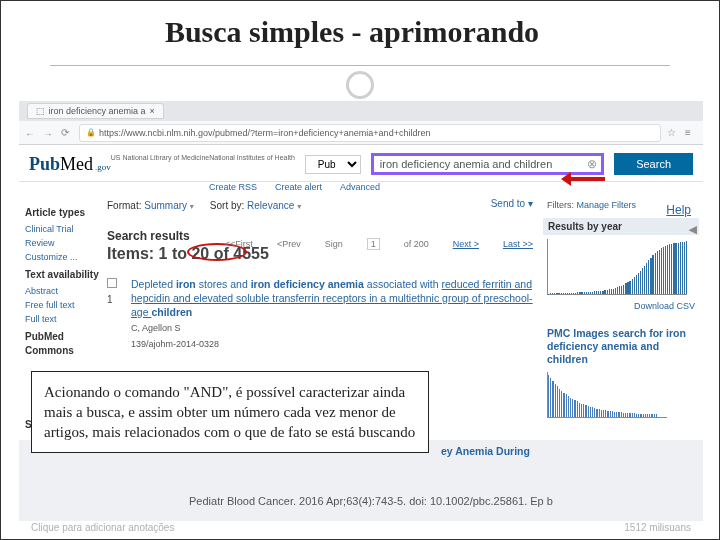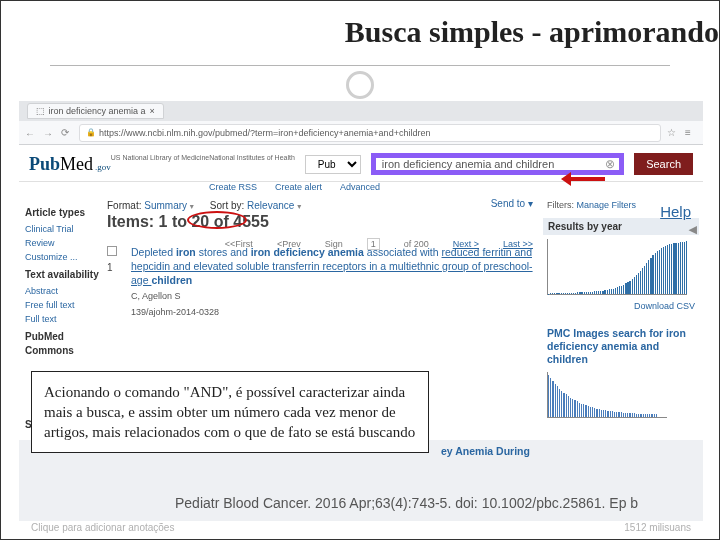--- a/index.html
+++ b/index.html
@@ -1,18 +1,18 @@
 <!DOCTYPE html>
 <html><head>
 <meta charset="utf-8">
 <style>
   * { box-sizing: border-box; margin: 0; padding: 0; }
   body { width: 720px; height: 540px; background: #fff; font-family: Arial, Helvetica, sans-serif; overflow: hidden; position: relative; }
   .slide { width: 720px; height: 540px; border: 1px solid #333; position: relative; }
-  .title { font-family: Georgia, 'Times New Roman', serif; font-size: 30px; font-weight: bold; text-align: right; color: #222; padding: 14px 0 6px 0; }
+  .title { font-family: Georgia, 'Times New Roman', serif; font-size: 30px; font-weight: bold; text-align: center; color: #222; padding: 14px 16px 6px 0; }
   .rule { width: 620px; height: 1px; background: #b5b5b5; margin: 10px auto 0 auto; }
   .circle-notch { width: 28px; height: 28px; border: 3px solid #cfcfcf; border-radius: 50%; position: absolute; left: 50%; top: 70px; transform: translateX(-50%); background: #fff; }
   .screenshot { position: absolute; left: 18px; top: 100px; width: 684px; height: 420px; background: #eef0f3; overflow: hidden; font-size: 10px; color: #333; }
   .browser-tab { background: #e4e6e9; height: 20px; display: flex; align-items: center; padding: 0 8px; gap: 6px; color: #555; font-size: 9px; }
   .tab-chip { background: #f7f8fa; border: 1px solid #d0d2d5; border-radius: 3px 3px 0 0; padding: 2px 8px; display: flex; align-items: center; gap: 4px; }
   .addr-bar { background: #f7f8fa; height: 24px; display: flex; align-items: center; padding: 0 6px; gap: 6px; border-bottom: 1px solid #d0d2d5; }
   .arrow { width: 12px; height: 12px; display: inline-block; color: #888; }
   .url-box { flex: 1; background: #fff; border: 1px solid #dcdde0; border-radius: 3px; height: 18px; display: flex; align-items: center; padding: 0 6px; color: #5c5c5c; font-size: 9px; }
   .lock { color: #1a8a1a; margin-right: 3px; font-size: 8px; }
   .ncbi-bar { background: #2e3a4a; height: 22px; display: flex; align-items: center; padding: 0 10px; color: #d0dff0; font-size: 10px; justify-content: space-between; }
@@ -20,28 +20,28 @@
   .ncbi-logo { color: #fff; font-weight: bold; }
   .drop { font-size: 8px; }
   .pm-header { background: #fff; padding: 8px 10px 6px 10px; display: flex; align-items: center; gap: 10px; border-bottom: 1px solid #e0e0e0; }
   .pm-logo { font-family: Georgia, serif; font-size: 18px; }
   .pm-logo .pub { color: #0b4a78; font-weight: bold; }
   .pm-logo .med { color: #000; }
   .pm-logo .gov { font-size: 9px; color: #0b4a78; margin-left: 2px; }
   .pm-sub { font-size: 7px; color: #666; line-height: 8px; }
   .pm-header-left { display: flex; flex-direction: row; }
   .pm-select { border: 1px solid #ccc; background: #fff; font-size: 10px; padding: 2px 8px; width: 56px; }
-  .pm-search { flex: 1; border: 5px solid #8b5cf6; background: #fff; height: 22px; display: flex; align-items: center; padding: 0 6px; font-size: 11px; color: #555; position: relative; }
+  .pm-search { flex: 1; border: 3px solid #8b5cf6; background: #fff; height: 22px; display: flex; align-items: center; padding: 0 6px; font-size: 11px; color: #555; position: relative; }
   .clear-x { position: absolute; right: 4px; color: #999; font-size: 12px; }
-  .pm-search-btn { background: #7f1d1d; color: #fff; border: none; height: 22px; padding: 0 12px; font-size: 11px; }
+  .pm-search-btn { background: #0369a1; color: #fff; border: none; height: 22px; padding: 0 22px; font-size: 11px; }
   .red-arrow-search { position: absolute; right: 90px; top: 72px; width: 44px; height: 12px; z-index: 5; }
   .red-arrow-search::before { content: ''; position: absolute; left: 0; top: 4px; width: 36px; height: 4px; background: #c11; }
   .red-arrow-search::after { content: ''; position: absolute; left: -8px; top: -1px; border-right: 10px solid #c11; border-top: 7px solid transparent; border-bottom: 7px solid transparent; }
   .pm-linkrow { font-size: 9px; color: #2a66a1; padding: 0 0 4px 190px; background: #fff; display: flex; gap: 18px; }
-  .help-link { position: absolute; right: 12px; top: 102px; font-size: 15px; color: #2a66a1; text-decoration: underline; }
+  .help-link { position: absolute; right: 12px; top: 102px; font-size: 12px; color: #2a66a1; text-decoration: underline; }
   .pm-body { display: flex; background: #fff; }
   .facets { width: 88px; padding: 6px 6px; font-size: 9px; color: #2a66a1; line-height: 14px; }
   .facets .fh { color: #333; font-weight: bold; font-size: 10px; margin-top: 4px; margin-bottom: 2px; }
   .results { flex: 1; padding: 4px 6px 4px 0; position: relative; }
   .meta-row { display: flex; gap: 16px; font-size: 10px; color: #333; }
   .meta-row .lkbl { color: #2a66a1; }
   .meta-row .caret { color: #888; font-size: 8px; }
   .sendto { position: absolute; right: 6px; top: 2px; font-size: 10px; color: #2a66a1; }
   .sr-h { font-weight: bold; font-size: 12px; color: #333; margin-top: 18px; }
   .sr-items { font-weight: bold; font-size: 16px; color: #444; margin-top: 2px; position: relative; display: inline-block; }
@@ -59,21 +59,21 @@
   .rightcol .mng { color: #2a66a1; }
   .rightcol .rby { background: #e7ecf2; padding: 3px 5px; font-weight: bold; color: #333; margin: 8px -4px 4px -4px; font-size: 10px; }
   .chart { width: 140px; height: 56px; position: relative; margin-top: 4px; border-left: 1px solid #888; border-bottom: 1px solid #888; }
   .bar { position: absolute; bottom: 0; width: 1.2px; background: #2f6fa7; }
   .chart-small { width: 120px; height: 46px; position: relative; border-left: 1px solid #888; border-bottom: 1px solid #888; margin-top: 6px; }
   .rc-slider { position: absolute; right: 6px; top: 122px; color: #888; font-size: 11px; }
   .rightcol .dl { color: #2a66a1; text-align: right; margin-top: 6px; }
   .rightcol .pmc { color: #2a66a1; font-weight: bold; font-size: 10.5px; line-height: 13px; margin-top: 16px; }
   .callout { position: absolute; left: 30px; top: 370px; width: 398px; background: #fff; border: 1px solid #222; padding: 10px 12px; font-family: Georgia, 'Times New Roman', serif; font-size: 15px; line-height: 20px; color: #222; z-index: 20; }
   .blue-after-callout { position: absolute; left: 440px; top: 444px; color: #2a66a1; font-weight: bold; font-size: 10.5px; }
-  .citline { position: absolute; left: 136px; top: 494px; color: #555; font-size: 14px; padding-left: 38px; }
+  .citline { position: absolute; left: 150px; top: 494px; color: #555; font-size: 11px; padding-left: 38px; }
   .footer { position: absolute; left: 30px; right: 28px; bottom: 6px; display: flex; justify-content: space-between; color: #b0b0b0; font-size: 10px; }
 </style>
 </head>
 <body>
 <div class="slide">
 
 <div class="title">Busca simples - aprimorando</div>
 <div class="rule"></div>
 <div class="circle-notch"></div>
 
@@ -141,20 +141,21 @@
       <div class="fh" style="margin-top:60px">Species</div>
     </div>
 
     <div class="results">
       <div class="meta-row">
         <span><span>Format:</span> <span class="lkbl">Summary</span> <span class="caret">▾</span></span>
         <span><span>Sort by:</span> <span class="lkbl">Relevance</span> <span class="caret">▾</span></span>
       </div>
       <div class="sendto"><span>Send to</span> <span class="caret">▾</span></div>
 
+      <div class="sr-h">Search results</div>
       <div class="sr-items">
         <span>Items: 1 to 20 of 4555</span>
         <div class="red-circle"></div>
       </div>
 
       <div class="pager">
         <span>&lt;&lt;First</span>
         <span>&lt;Prev</span>
         <span>Sign</span>
         <span class="pgbox">1</span>

